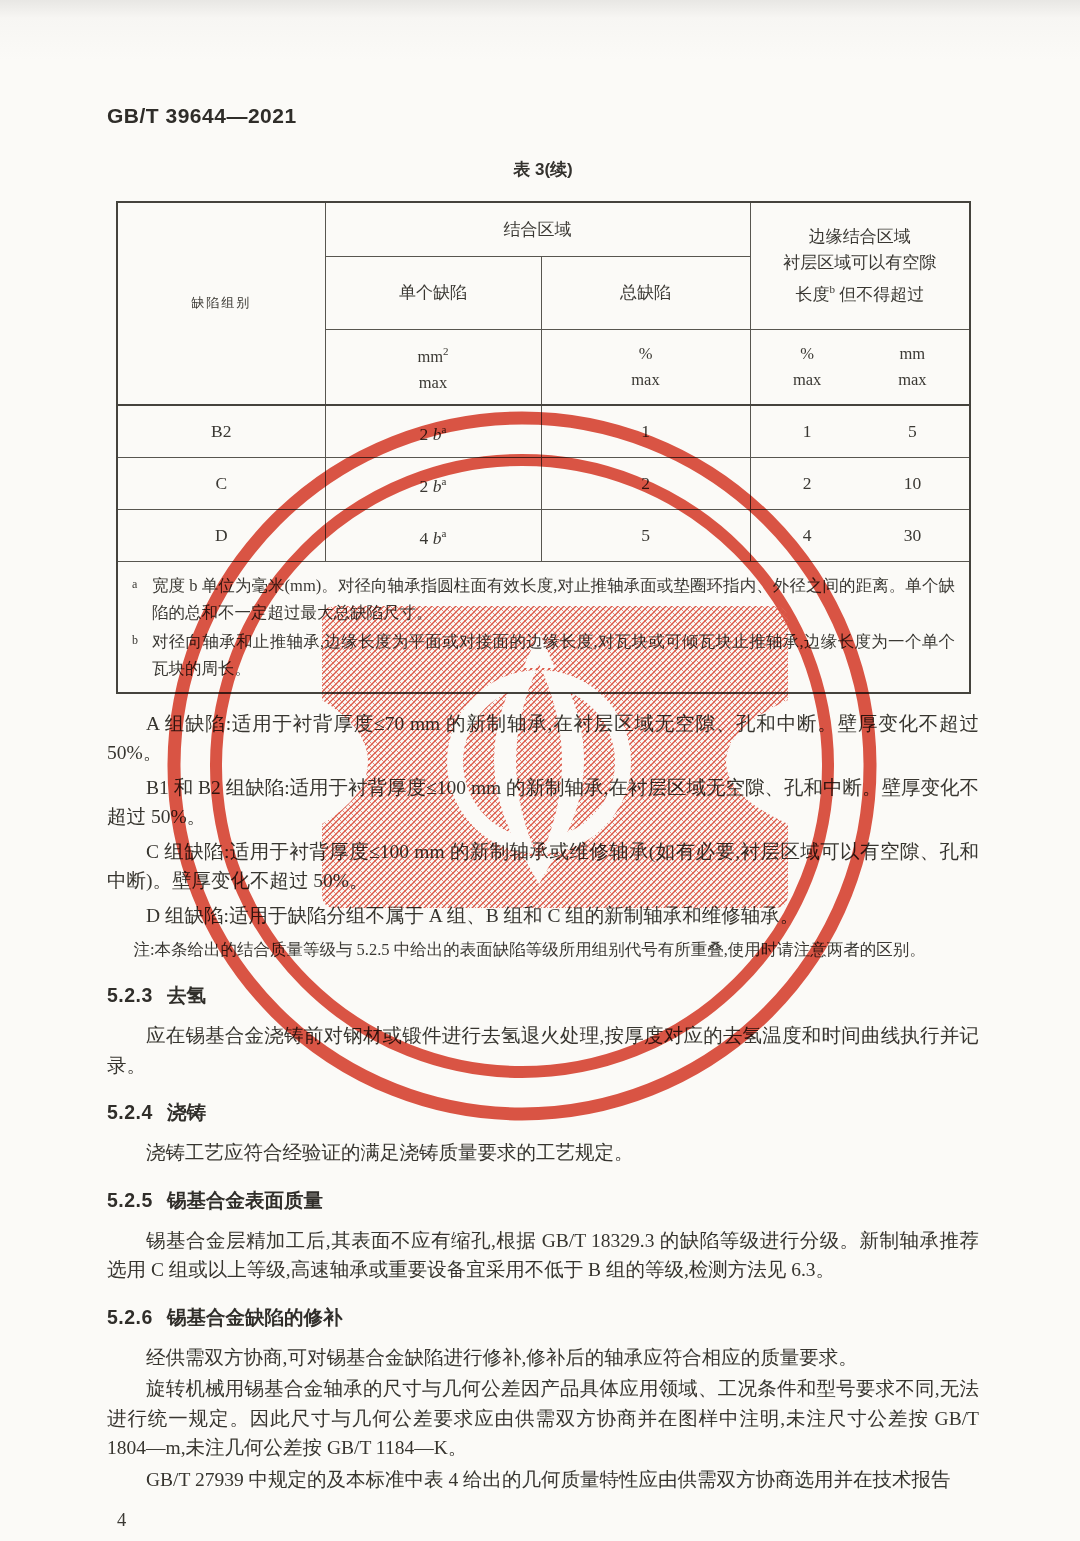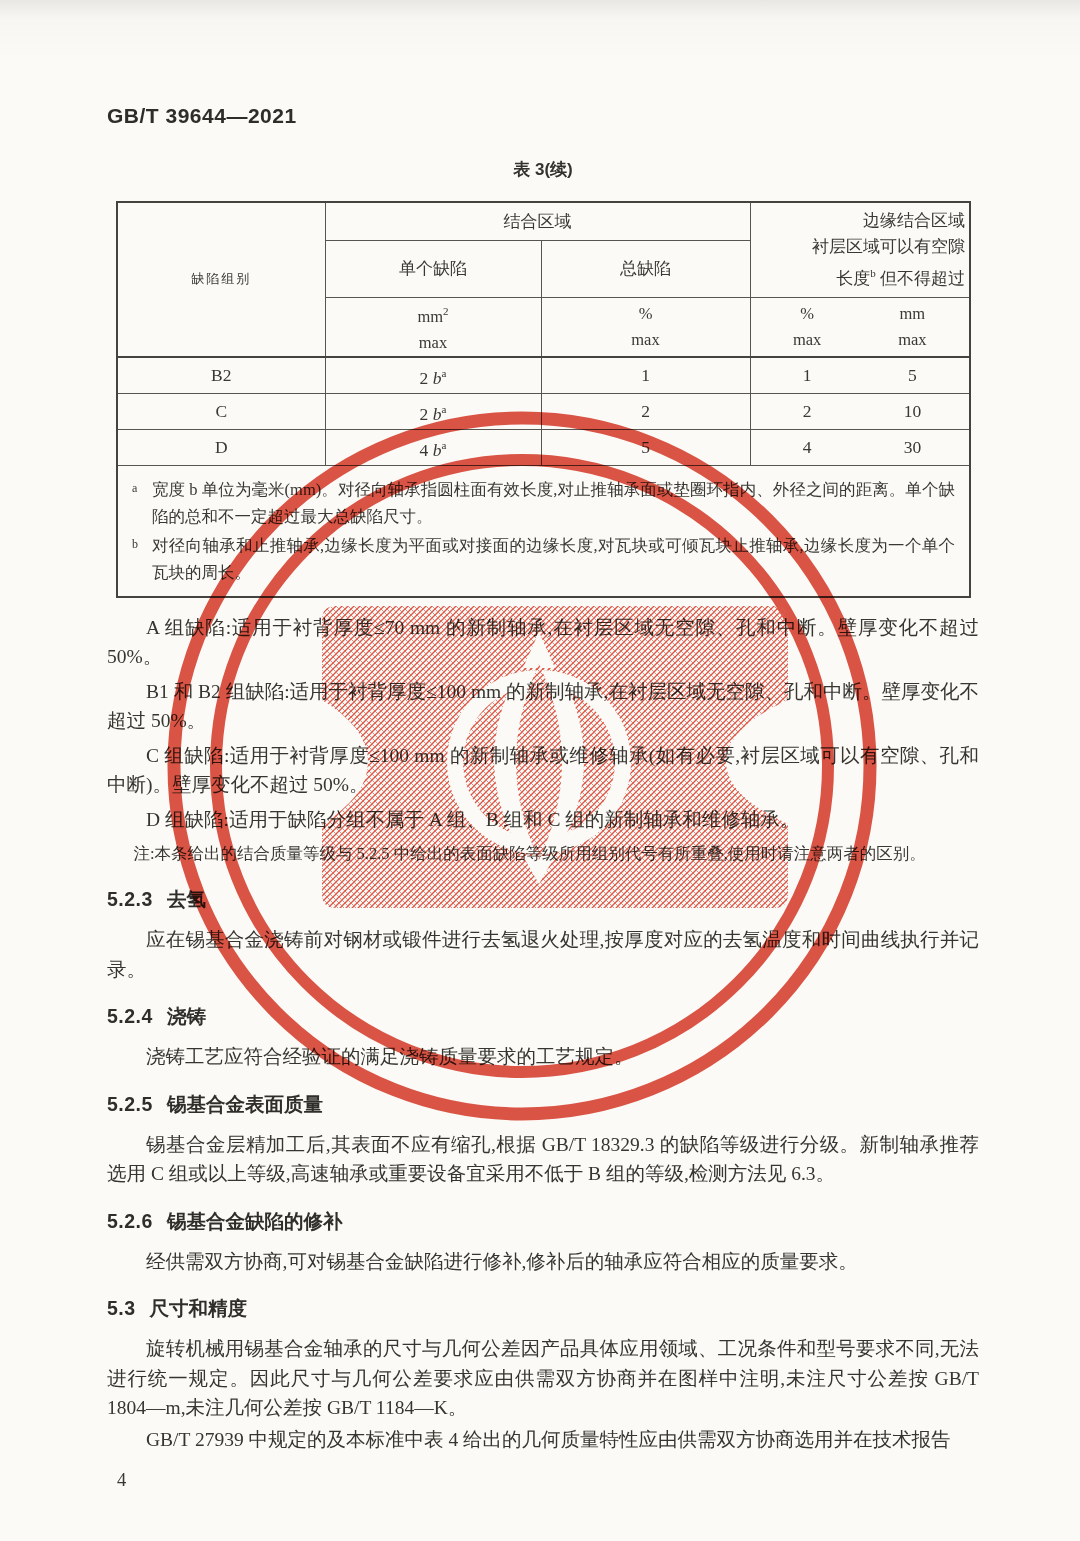--- a/index.html
+++ b/index.html
@@ -20,29 +20,29 @@
     font-family:"Liberation Sans","DejaVu Sans",sans-serif;
     font-weight:bold;font-size:17px;text-align:center;margin-top:30px;color:#34322e;
   }
   table.defect{
     border-collapse:collapse;table-layout:fixed;
     width:853px;margin:20px 0 0 9px;
     font-size:17px;color:#3a3833;
   }
   table.defect td{
     border:1px solid #57554f;text-align:center;vertical-align:middle;
-    padding:0 4px;line-height:24px;
+    padding:8px 4px;line-height:24px;
   }
   table.defect{border:2px solid #45433d;}
   tr.r1 td{height:37px;}
   tr.r2 td{height:56px;}
   tr.r3 td{height:56px;font-size:16.5px;}
   tr.r3 td .uline{line-height:26px;}
   td.c-group{font-size:13px;letter-spacing:2px;}
-  td.c-edge div{line-height:26px;font-size:17px;text-align:right;}
+  td.c-edge div{line-height:26px;font-size:17px;}
   tr.dr td{height:35px;font-size:17.5px;}
   tr.dr1 td{border-top:2.5px solid #45433d;}
   .varb{font-style:italic;font-family:"Liberation Serif","DejaVu Serif",serif;}
   sup{font-size:11px;}
   .pair{display:flex;}
   .pair span{flex:1 1 50%;text-align:center;}
   tr.fnrow td{border-top:1px solid #57554f;padding:8px 14px 10px 14px;text-align:left;height:auto;}
   .fn{display:flex;align-items:flex-start;margin-top:2px;}
   .fn .mk{flex:0 0 20px;font-size:12px;line-height:20px;text-align:left;padding-top:2px;}
   .fn .fntext{flex:1;font-size:16.5px;line-height:27px;text-align:justify;color:#3a3833;}
@@ -191,23 +191,20 @@
   <div class="sec-h">
     <span class="num">5.2.5</span><span>锡基合金表面质量</span>
   </div>
   <p class="sec-p">锡基合金层精加工后,其表面不应有缩孔,根据 GB/T 18329.3 的缺陷等级进行分级。新制轴承推荐选用 C 组或以上等级,高速轴承或重要设备宜采用不低于 B 组的等级,检测方法见 6.3。</p>
 
   <div class="sec-h">
     <span class="num">5.2.6</span><span>锡基合金缺陷的修补</span>
   </div>
   <p class="sec-p">经供需双方协商,可对锡基合金缺陷进行修补,修补后的轴承应符合相应的质量要求。</p>
 
-  <div class="sec-h">
-    <span class="num">5.3</span><span>尺寸和精度</span>
-  </div>
   <p class="sec-p">旋转机械用锡基合金轴承的尺寸与几何公差因产品具体应用领域、工况条件和型号要求不同,无法进行统一规定。因此尺寸与几何公差要求应由供需双方协商并在图样中注明,未注尺寸公差按 GB/T 1804—m,未注几何公差按 GB/T 1184—K。</p>
   <p class="sec-p">GB/T 27939 中规定的及本标准中表 4 给出的几何质量特性应由供需双方协商选用并在技术报告</p>
 
   <div class="pagenum">4</div>
 </div>
 
 <svg class="stamp" viewBox="0 0 1080 1541" aria-hidden="true">
   <defs>
     <pattern id="gp" width="6" height="6" patternUnits="userSpaceOnUse">
       <path d="M0,6 L6,0" stroke="#dd4c3b" stroke-width="1.3" fill="none"></path>

